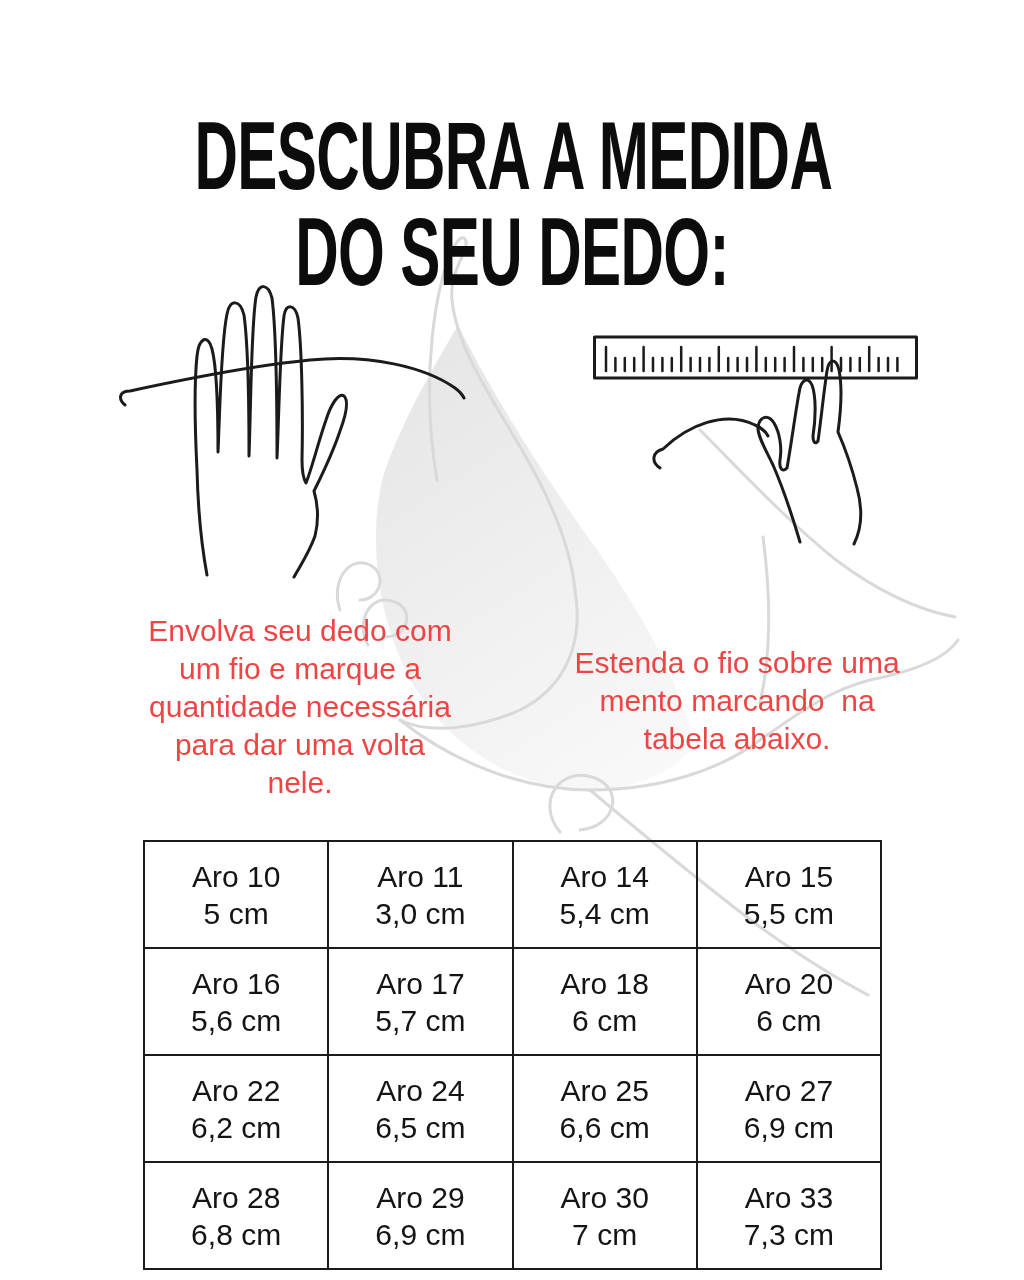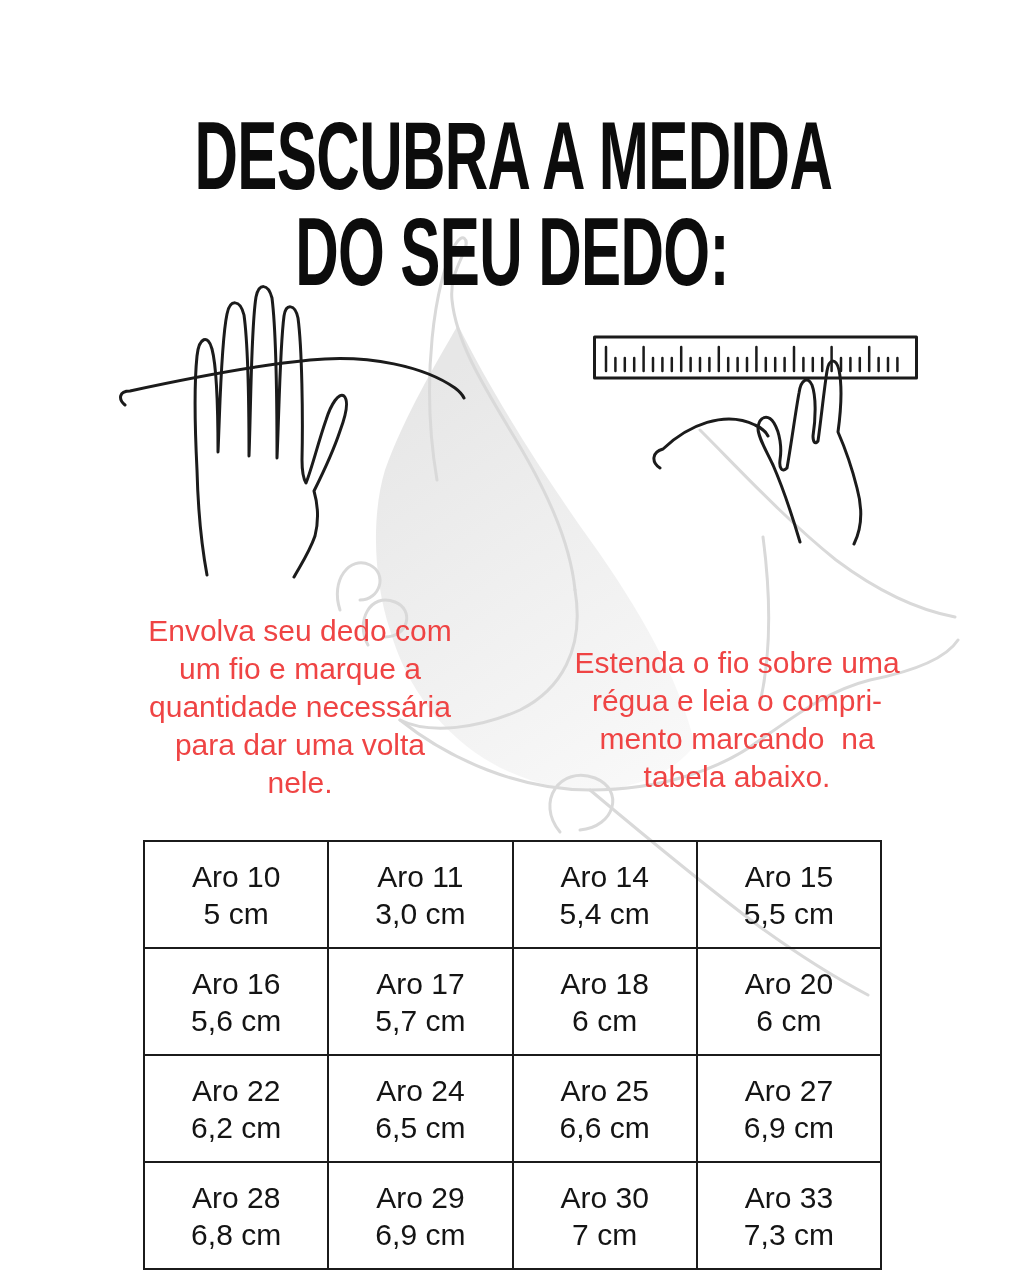--- a/index.html
+++ b/index.html
@@ -97,21 +97,20 @@
   <div class="instr instr-left">
     <div class="iline">Envolva seu dedo com</div>
     <div class="iline">um fio e marque a</div>
     <div class="iline">quantidade necessária</div>
     <div class="iline">para dar uma volta</div>
     <div class="iline">nele.</div>
   </div>
 
   <div class="instr instr-right">
     <div class="iline">Estenda o fio sobre uma</div>
-    <div class="iline">régua e leia o compri-</div>
     <div class="iline">mento marcando  na</div>
     <div class="iline">tabela abaixo.</div>
   </div>
 
   <table class="size-table">
     <tbody>
       <tr>
         <td>
           <div>Aro 10</div>
           <div>5 cm</div>

